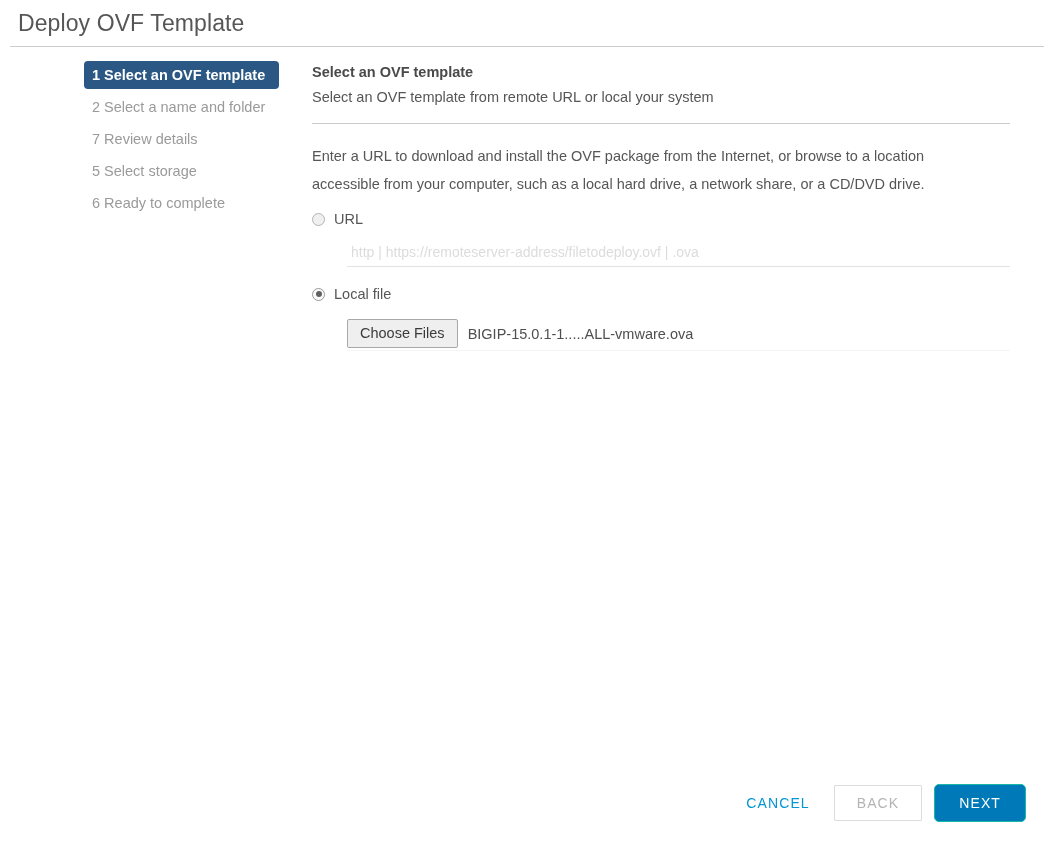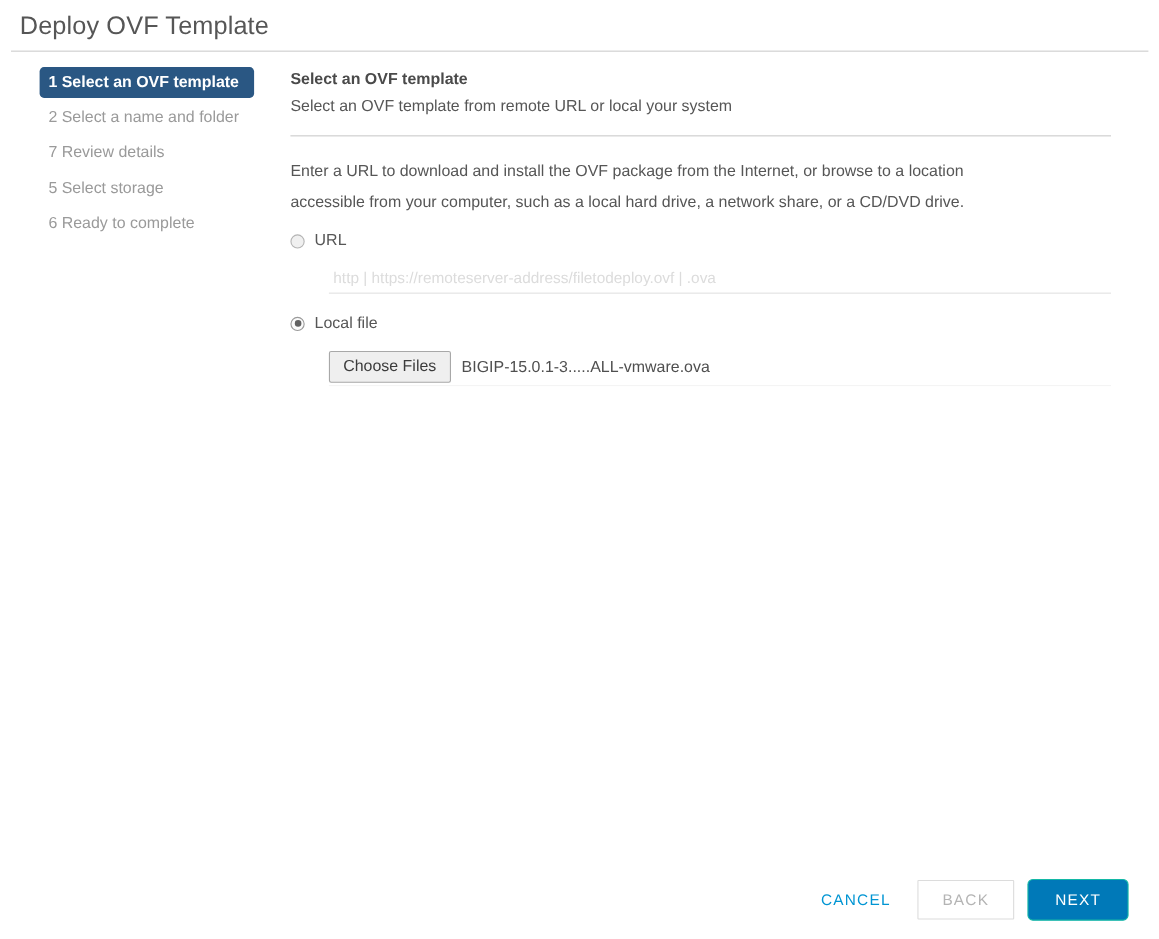--- a/index.html
+++ b/index.html
@@ -38,20 +38,21 @@
     align-items: flex-start;
     padding-top: 14px;
   }
 
   
   .sidebar {
     width: 255px;
     flex: 0 0 255px;
     padding-left: 36px;
     box-sizing: border-box;
+    margin-left: 48px;
   }
   .step {
     font-size: 14.5px;
     line-height: 18px;
     color: #9a9a9a;
     padding: 5px 8px 5px 8px;
     margin-bottom: 4px;
     border-radius: 4px;
     white-space: nowrap;
     cursor: pointer;
@@ -189,21 +190,21 @@
     font-size: 14.5px;
     color: #4f4f4f;
     margin-left: 10px;
     line-height: 18px;
   }
 
   
   .footer {
     position: absolute;
     right: 28px;
-    bottom: 17px;
+    bottom: 32px;
     display: flex;
     align-items: center;
   }
   .btn-cancel {
     font-family: "Liberation Sans", sans-serif;
     font-size: 14px;
     letter-spacing: 1.1px;
     color: #0095d3;
     background: transparent;
     border: none;
@@ -280,21 +281,21 @@
       </div>
 
       <div class="radio-row" style="margin-top:18px;">
         <span class="radio checked"></span>
         <span class="radio-label">Local file</span>
       </div>
       <div class="file-wrap">
         <div class="file-underline"></div>
         <div class="file-row">
           <button class="choose-files-btn">Choose Files</button>
-          <span class="file-name">BIGIP-15.0.1-3.....ALL-vmware.ova</span>
+          <span class="file-name">BIGIP-15.0.1-1.....ALL-vmware.ova</span>
         </div>
       </div>
 
     </div>
   </div>
 
   <div class="footer">
     <button class="btn-cancel">CANCEL</button>
     <button class="btn-back">BACK</button>
     <button class="btn-next">NEXT</button>

